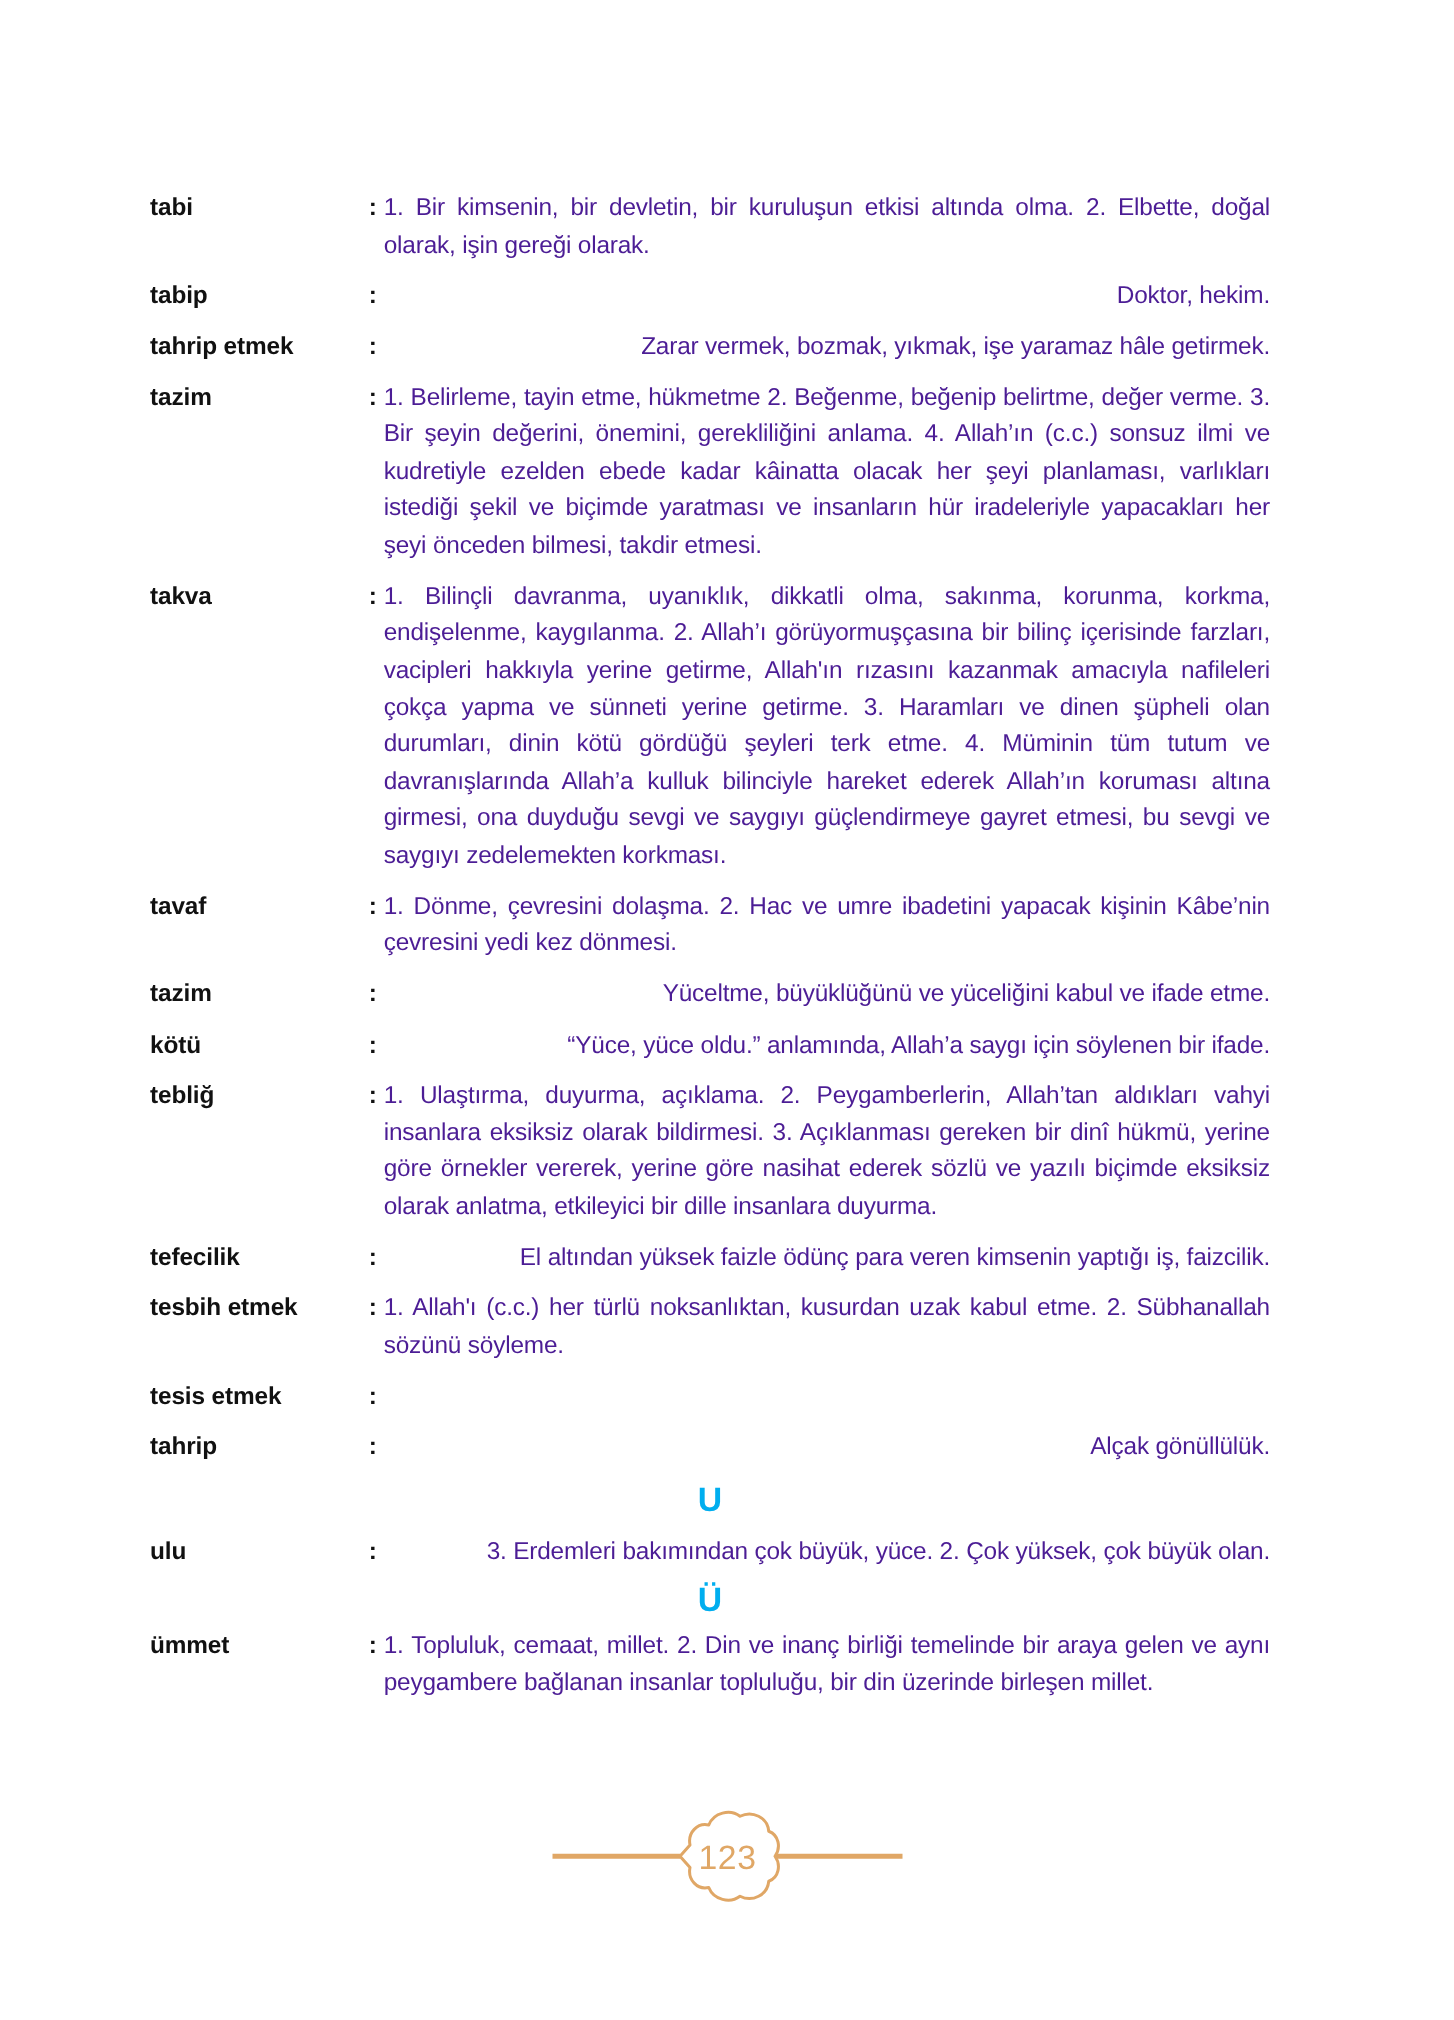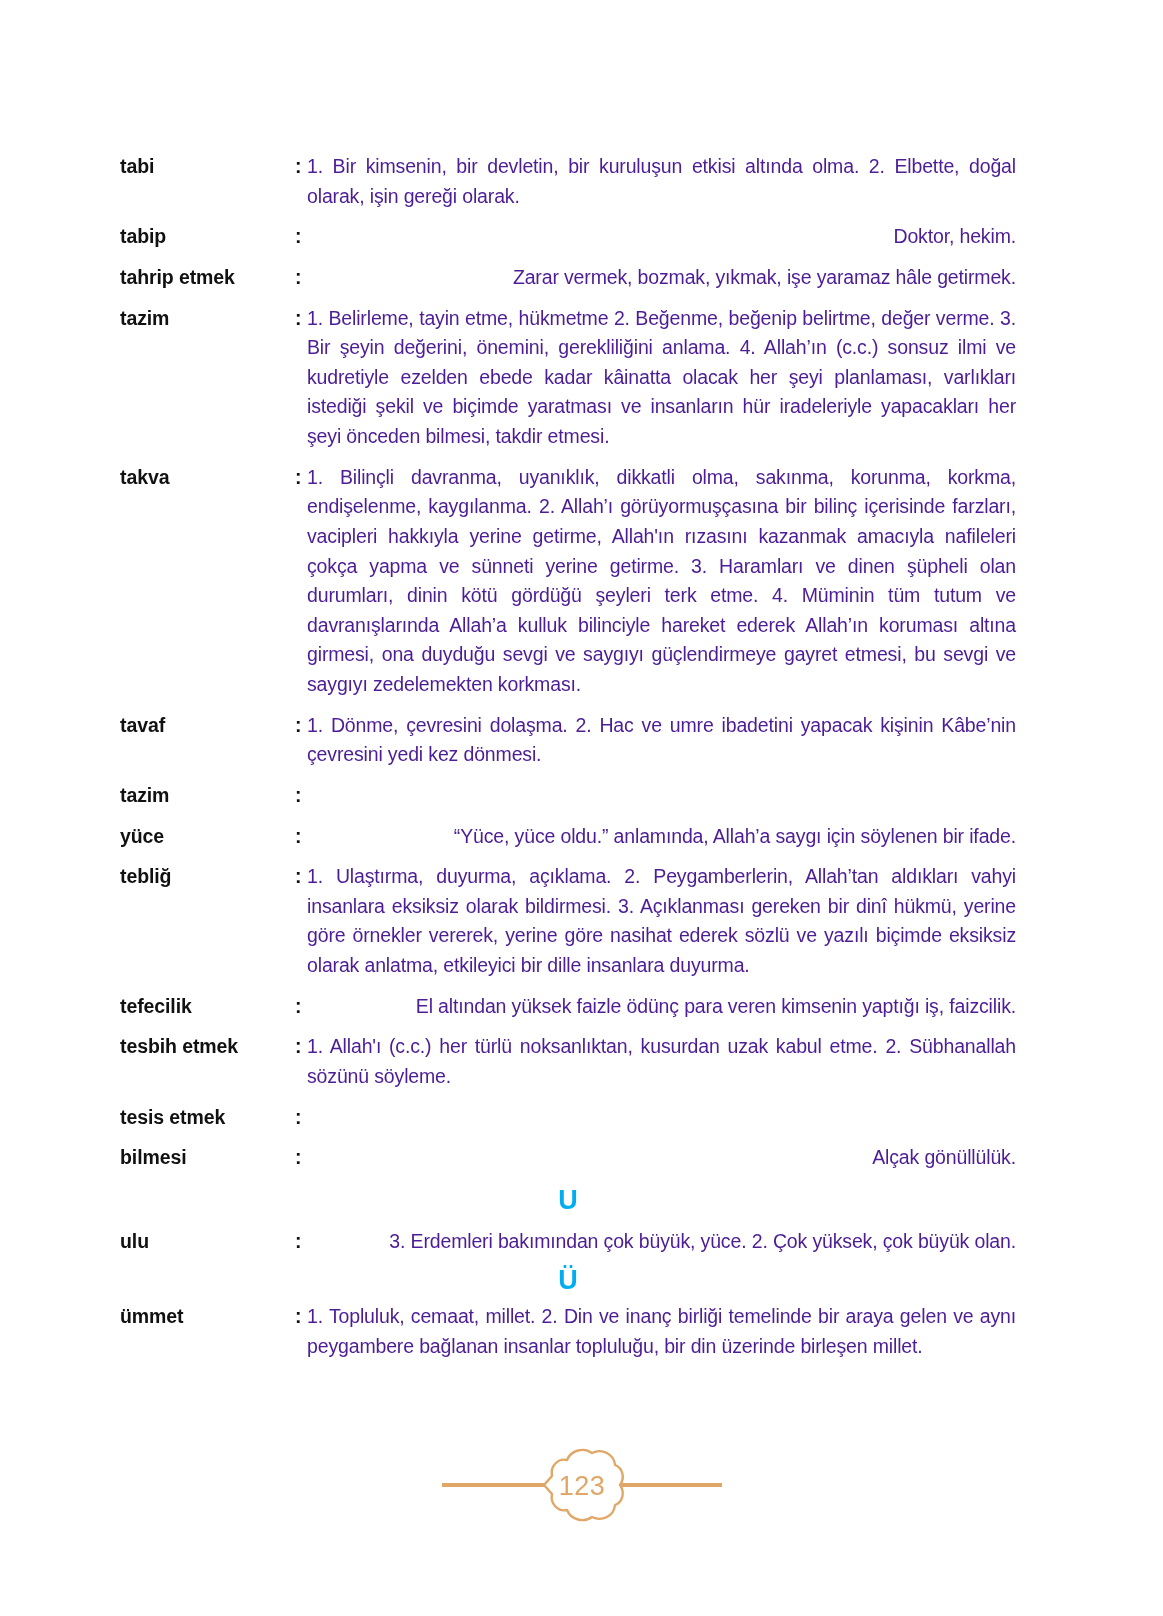--- a/index.html
+++ b/index.html
@@ -147,24 +147,25 @@
 
       <div class="entry">
         <div class="entry-term">tavaf</div>
         <div class="entry-colon">:</div>
         <div class="entry-def">1. Dönme, çevresini dolaşma. 2. Hac ve umre ibadetini yapacak kişinin Kâbe’nin çevresini yedi kez dönmesi.</div>
       </div>
 
       <div class="entry">
         <div class="entry-term">tazim</div>
         <div class="entry-colon">:</div>
-      </div>
-
-      <div class="entry">
-        <div class="entry-term">yüce</div>
+        <div class="entry-def single">Yüceltme, büyüklüğünü ve yüceliğini kabul ve ifade etme.</div>
+      </div>
+
+      <div class="entry">
+        <div class="entry-term">kötü</div>
         <div class="entry-colon">:</div>
         <div class="entry-def single">“Yüce, yüce oldu.” anlamında, Allah’a saygı için söylenen bir ifade.</div>
       </div>
 
       <div class="entry">
         <div class="entry-term">tebliğ</div>
         <div class="entry-colon">:</div>
         <div class="entry-def">1. Ulaştırma, duyurma, açıklama. 2. Peygamberlerin, Allah’tan aldıkları vahyi insanlara eksiksiz olarak  bildirmesi. 3. Açıklanması gereken bir dinî hükmü, yerine göre örnekler vererek, yerine göre nasihat ederek sözlü ve yazılı biçimde eksiksiz olarak anlatma, etkileyici bir dille insanlara duyurma.</div>
       </div>
 
@@ -179,21 +180,21 @@
         <div class="entry-colon">:</div>
         <div class="entry-def">1. Allah'ı (c.c.) her türlü noksanlıktan, kusurdan uzak kabul etme. 2. Sübhanallah sözünü söyleme.</div>
       </div>
 
       <div class="entry">
         <div class="entry-term">tesis etmek</div>
         <div class="entry-colon">:</div>
       </div>
 
       <div class="entry">
-        <div class="entry-term">bilmesi</div>
+        <div class="entry-term">tahrip</div>
         <div class="entry-colon">:</div>
         <div class="entry-def single">Alçak gönüllülük.</div>
       </div>
 
     </div>
 
     <div>
       <div class="letter-header">U</div>
 
       <div class="entry">

